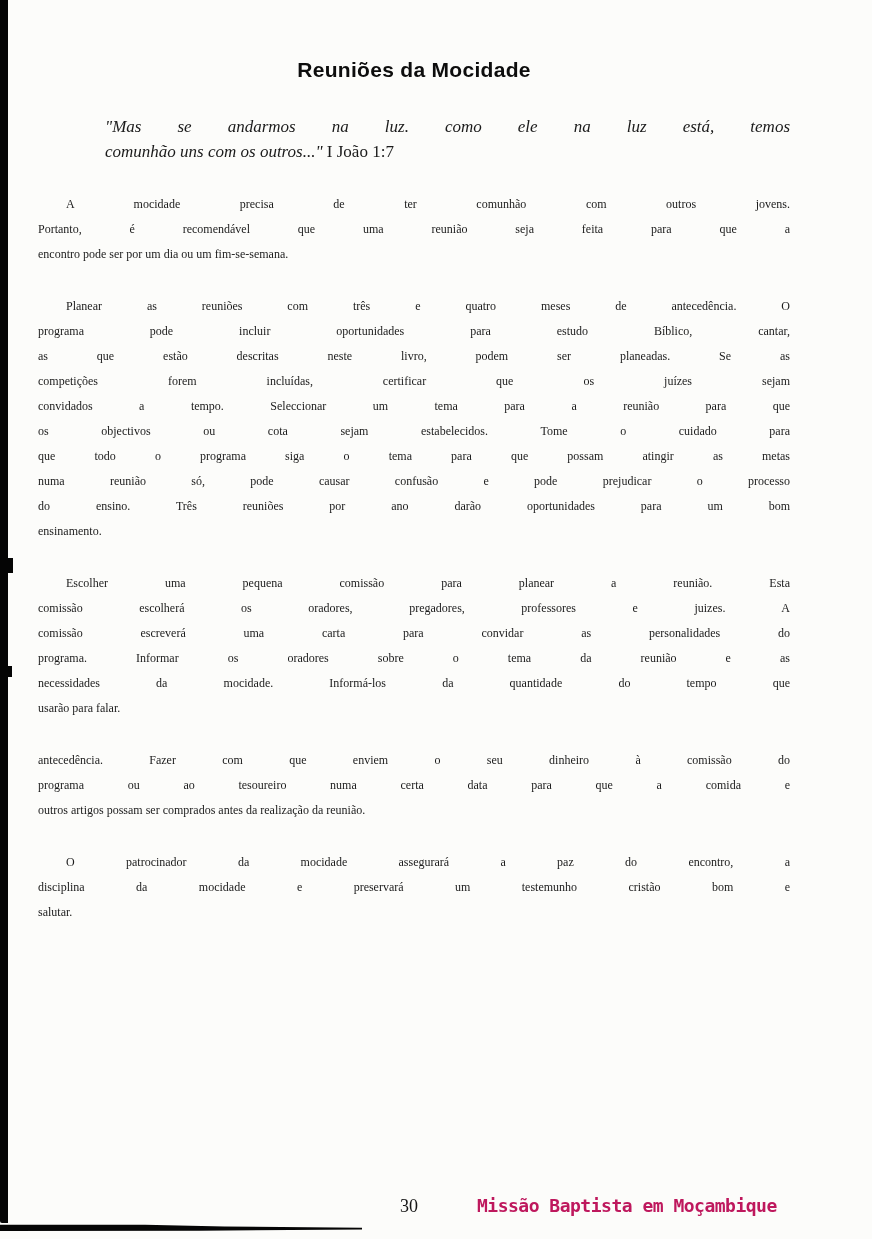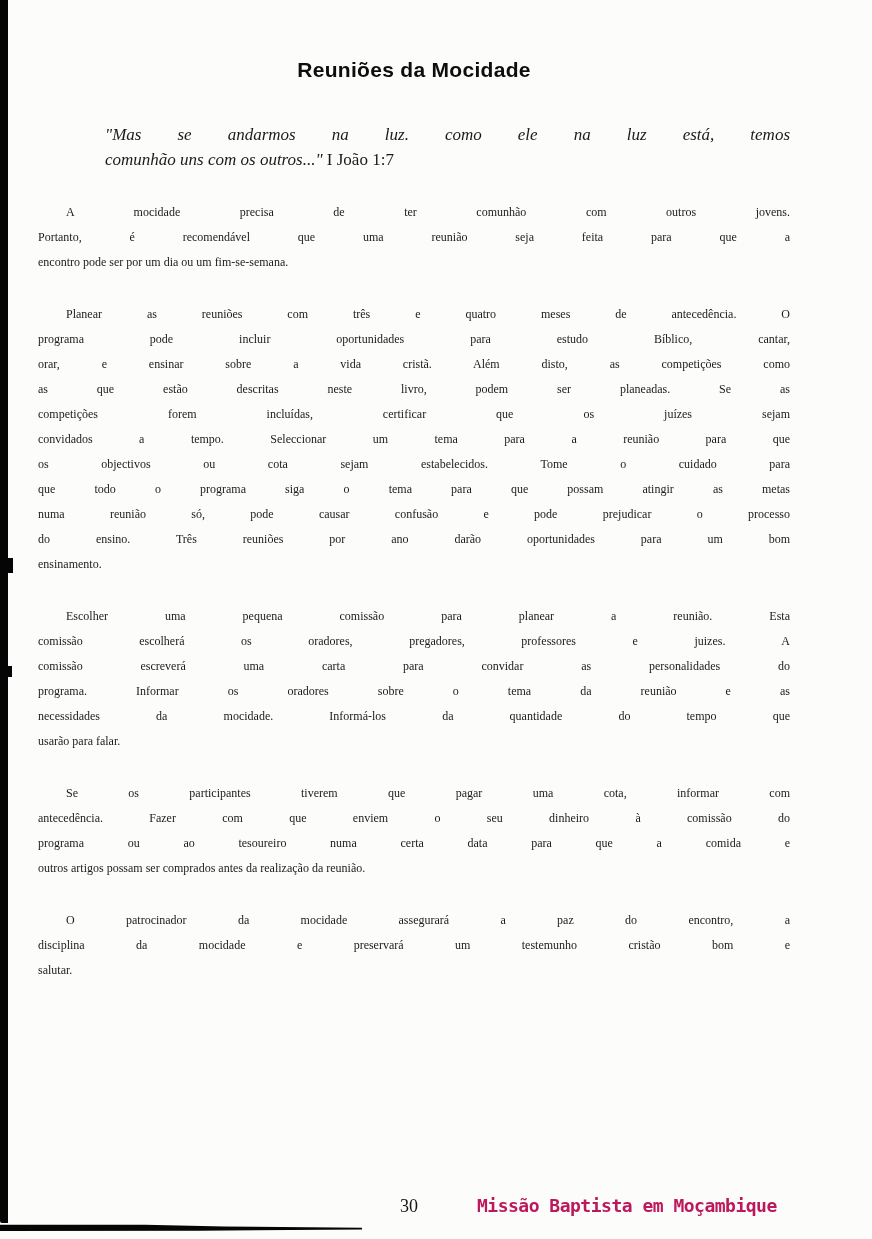--- a/index.html
+++ b/index.html
@@ -36,21 +36,21 @@
     left: 38px;
     top: 58px;
     width: 752px;
   }
   .title {
     font-family: "Liberation Sans", sans-serif;
     font-weight: bold;
     font-size: 21px;
     letter-spacing: 0.3px;
     text-align: center;
-    margin: 0 0 40px 0;
+    margin: 0 0 32px 0;
     color: #0d0d0d;
   }
   .quote {
     margin: 0 0 28px 67px;
     font-size: 17px;
     line-height: 25px;
     font-style: italic;
   }
   .quote .q-just { text-align: justify; text-align-last: justify; }
   .quote .q-ref { font-style: normal; text-align: right; }
@@ -106,42 +106,40 @@
 
     <div class="para">
       <div class="p-line first">A mocidade precisa de ter comunhão com outros jovens.</div>
       <div class="p-line">Portanto, é recomendável que uma reunião seja feita para que a</div>
       <div class="p-line last">encontro pode ser por um dia ou um fim-se-semana.</div>
     </div>
 
     <div class="para">
       <div class="p-line first">Planear as reuniões com três e quatro meses de antecedência. O</div>
       <div class="p-line">programa pode incluir oportunidades para estudo Bíblico, cantar,</div>
-      <div class="p-line">orar, e ensinar sobre a vida cristã. Além disto, as competições como</div>
       <div class="p-line">as que estão descritas neste livro, podem ser planeadas. Se as</div>
       <div class="p-line">competições forem incluídas, certificar que os juízes sejam</div>
       <div class="p-line">convidados a tempo. Seleccionar um tema para a reunião para que</div>
       <div class="p-line">os objectivos ou cota sejam estabelecidos. Tome o cuidado para</div>
       <div class="p-line">que todo o programa siga o tema para que possam atingir as metas</div>
       <div class="p-line">numa reunião só, pode causar confusão e pode prejudicar o processo</div>
       <div class="p-line">do ensino. Três reuniões por ano darão oportunidades para um bom</div>
       <div class="p-line last">ensinamento.</div>
     </div>
 
     <div class="para">
       <div class="p-line first">Escolher uma pequena comissão para planear a reunião. Esta</div>
       <div class="p-line">comissão escolherá os oradores, pregadores, professores e juizes. A</div>
       <div class="p-line">comissão escreverá uma carta para convidar as personalidades do</div>
       <div class="p-line">programa. Informar os oradores sobre o tema da reunião e as</div>
       <div class="p-line">necessidades da mocidade. Informá-los da quantidade do tempo que</div>
       <div class="p-line last">usarão para falar.</div>
     </div>
 
     <div class="para">
-      <div class="p-line first">Se os participantes tiverem que pagar uma cota, informar com</div>
       <div class="p-line">antecedência. Fazer com que enviem o seu dinheiro à comissão do</div>
       <div class="p-line">programa ou ao tesoureiro numa certa data para que a comida e</div>
       <div class="p-line last">outros artigos possam ser comprados antes da realização da reunião.</div>
     </div>
 
     <div class="para">
       <div class="p-line first">O patrocinador da mocidade assegurará a paz do encontro, a</div>
       <div class="p-line">disciplina da mocidade e preservará um testemunho cristão bom e</div>
       <div class="p-line last">salutar.</div>
     </div>

